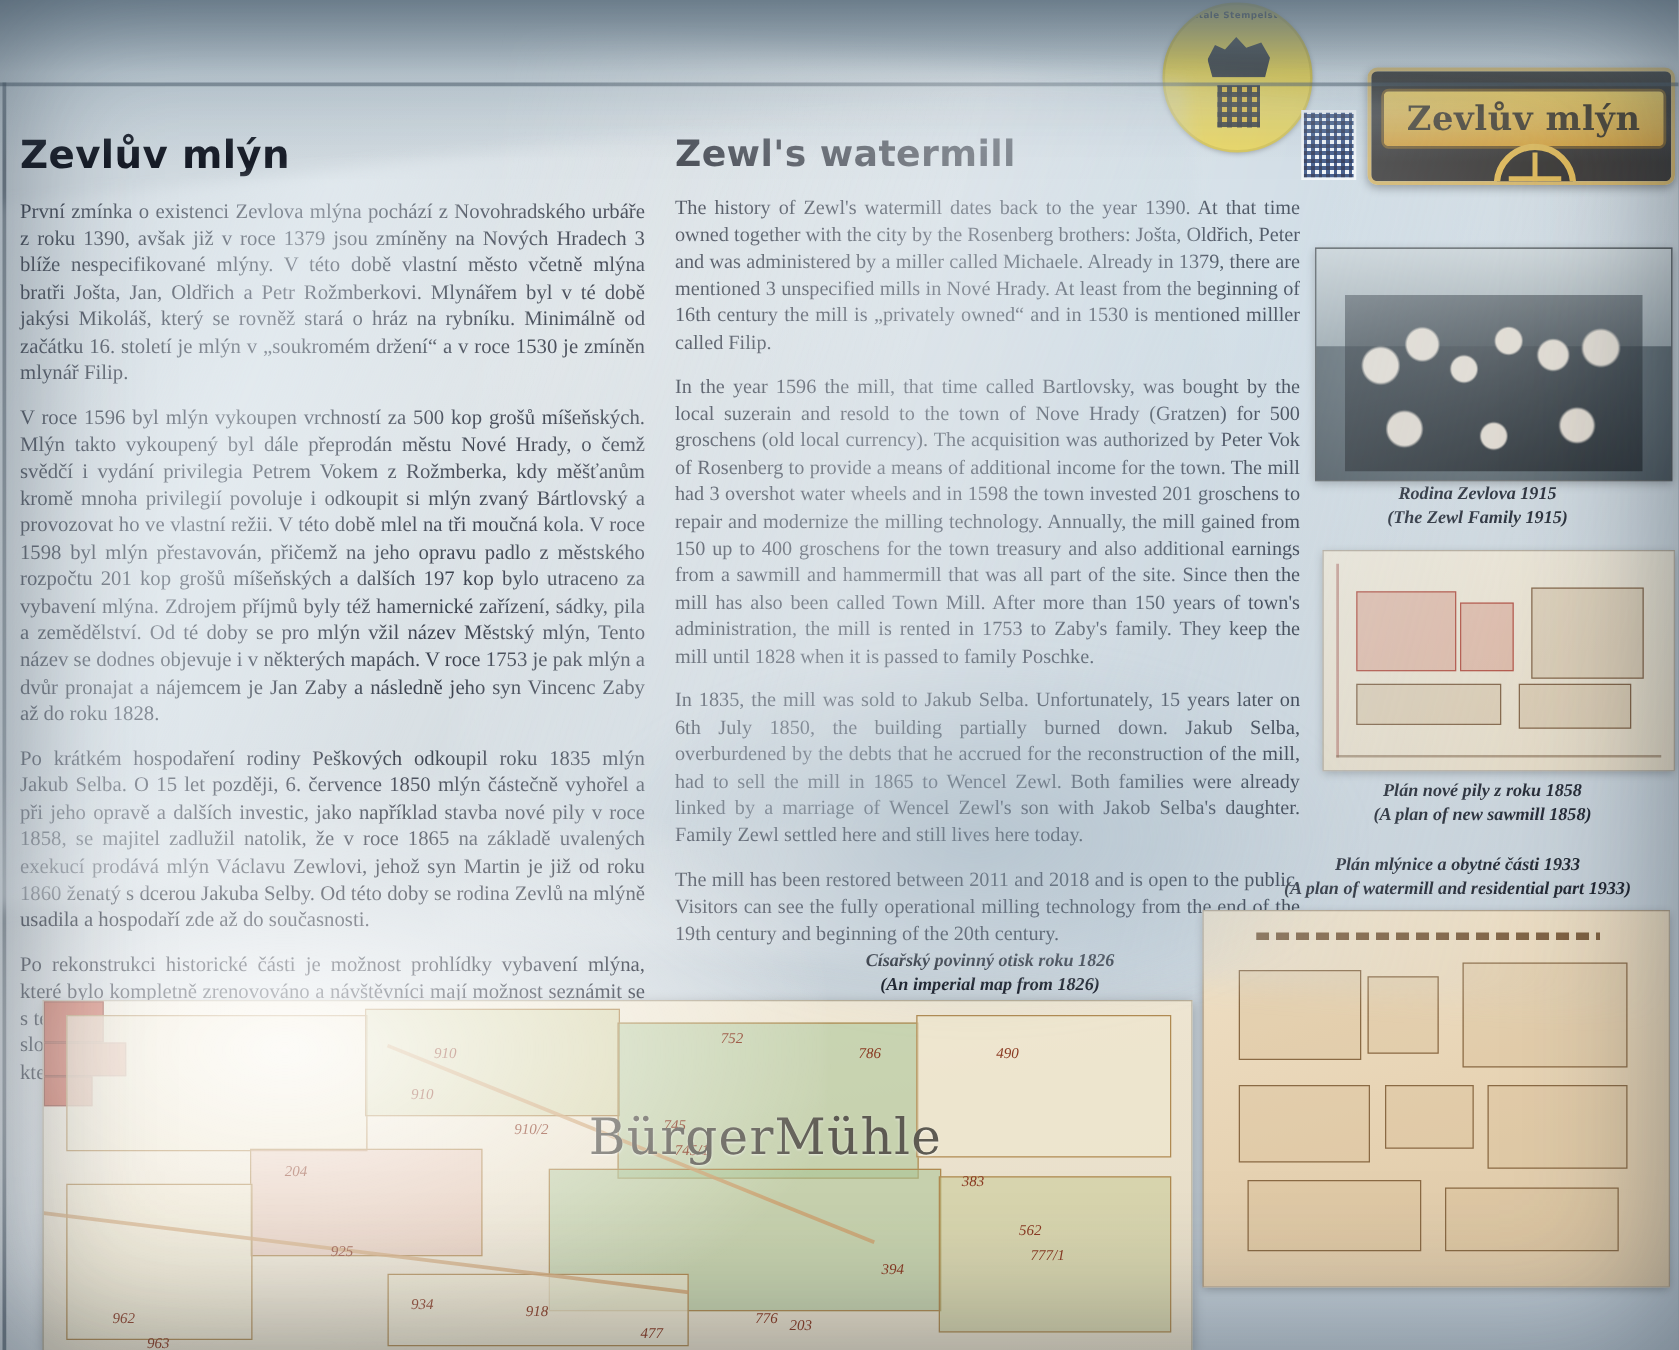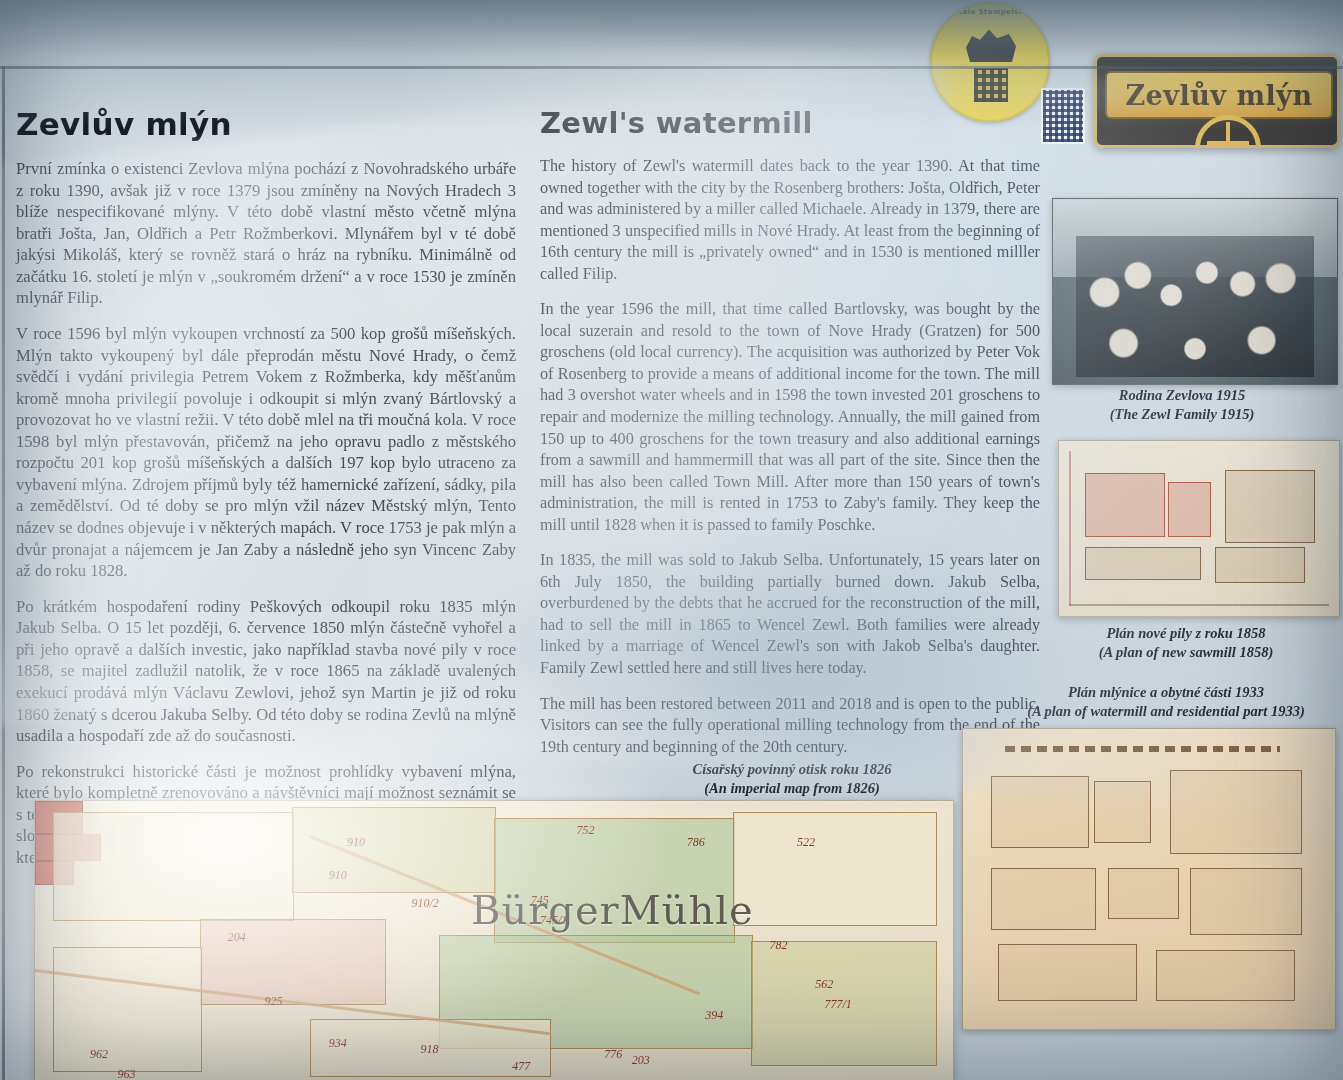--- a/index.html
+++ b/index.html
@@ -400,22 +400,22 @@
     <div class="road" style="left:0%;  top:60%; width:520px; transform: rotate(7deg);"></div>
     <div class="road" style="left:30%; top:12%; width:420px; transform: rotate(22deg);"></div>
 
     <div class="mnum" style="left:34%; top:12%;">910</div>
     <div class="mnum" style="left:32%; top:24%;">910</div>
     <div class="mnum" style="left:41%; top:34%;">910/2</div>
     <div class="mnum" style="left:54%; top:33%;">745</div>
     <div class="mnum" style="left:55%; top:40%;">745/1</div>
     <div class="mnum" style="left:59%; top:8%;">752</div>
     <div class="mnum" style="left:71%; top:12%;">786</div>
-    <div class="mnum" style="left:83%; top:12%;">522</div>
-    <div class="mnum" style="left:80%; top:49%;">782</div>
+    <div class="mnum" style="left:83%; top:12%;">490</div>
+    <div class="mnum" style="left:80%; top:49%;">383</div>
     <div class="mnum" style="left:85%; top:63%;">562</div>
     <div class="mnum" style="left:86%; top:70%;">777/1</div>
     <div class="mnum" style="left:73%; top:74%;">394</div>
     <div class="mnum" style="left:62%; top:88%;">776</div>
     <div class="mnum" style="left:65%; top:90%;">203</div>
     <div class="mnum" style="left:21%; top:46%;">204</div>
     <div class="mnum" style="left:25%; top:69%;">925</div>
     <div class="mnum" style="left:32%; top:84%;">934</div>
     <div class="mnum" style="left:42%; top:86%;">918</div>
     <div class="mnum" style="left:6%;  top:88%;">962</div>

